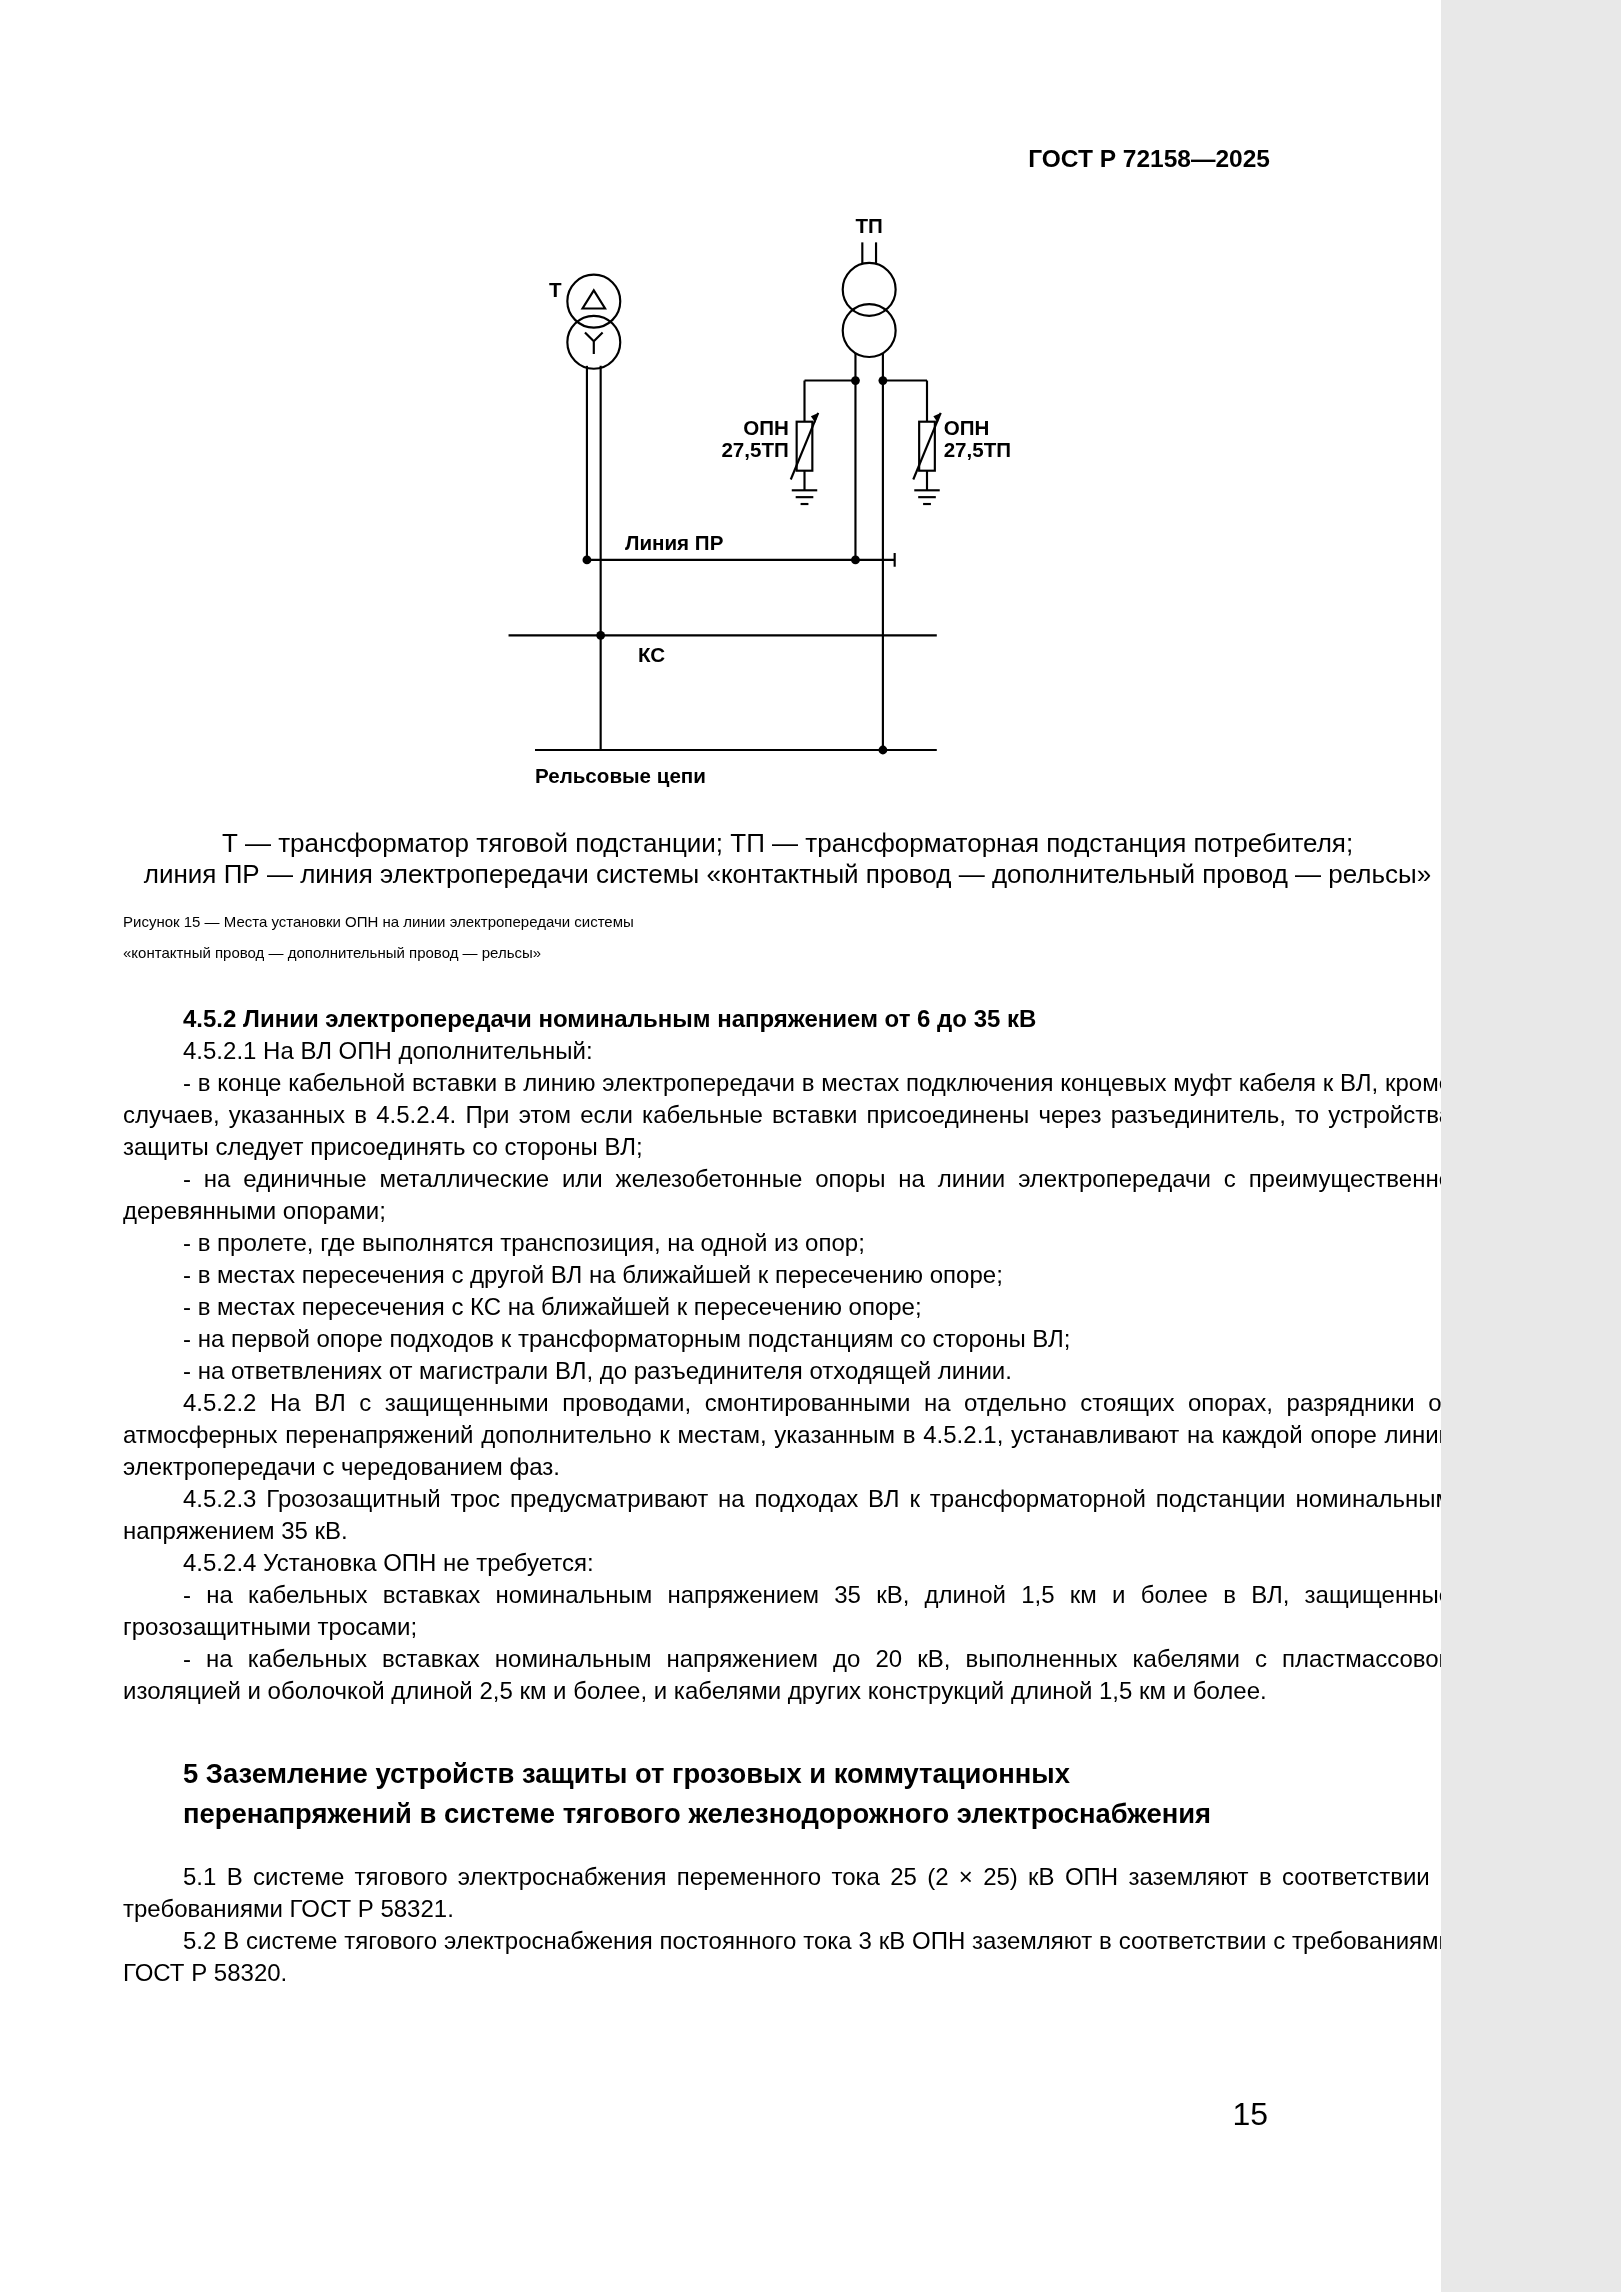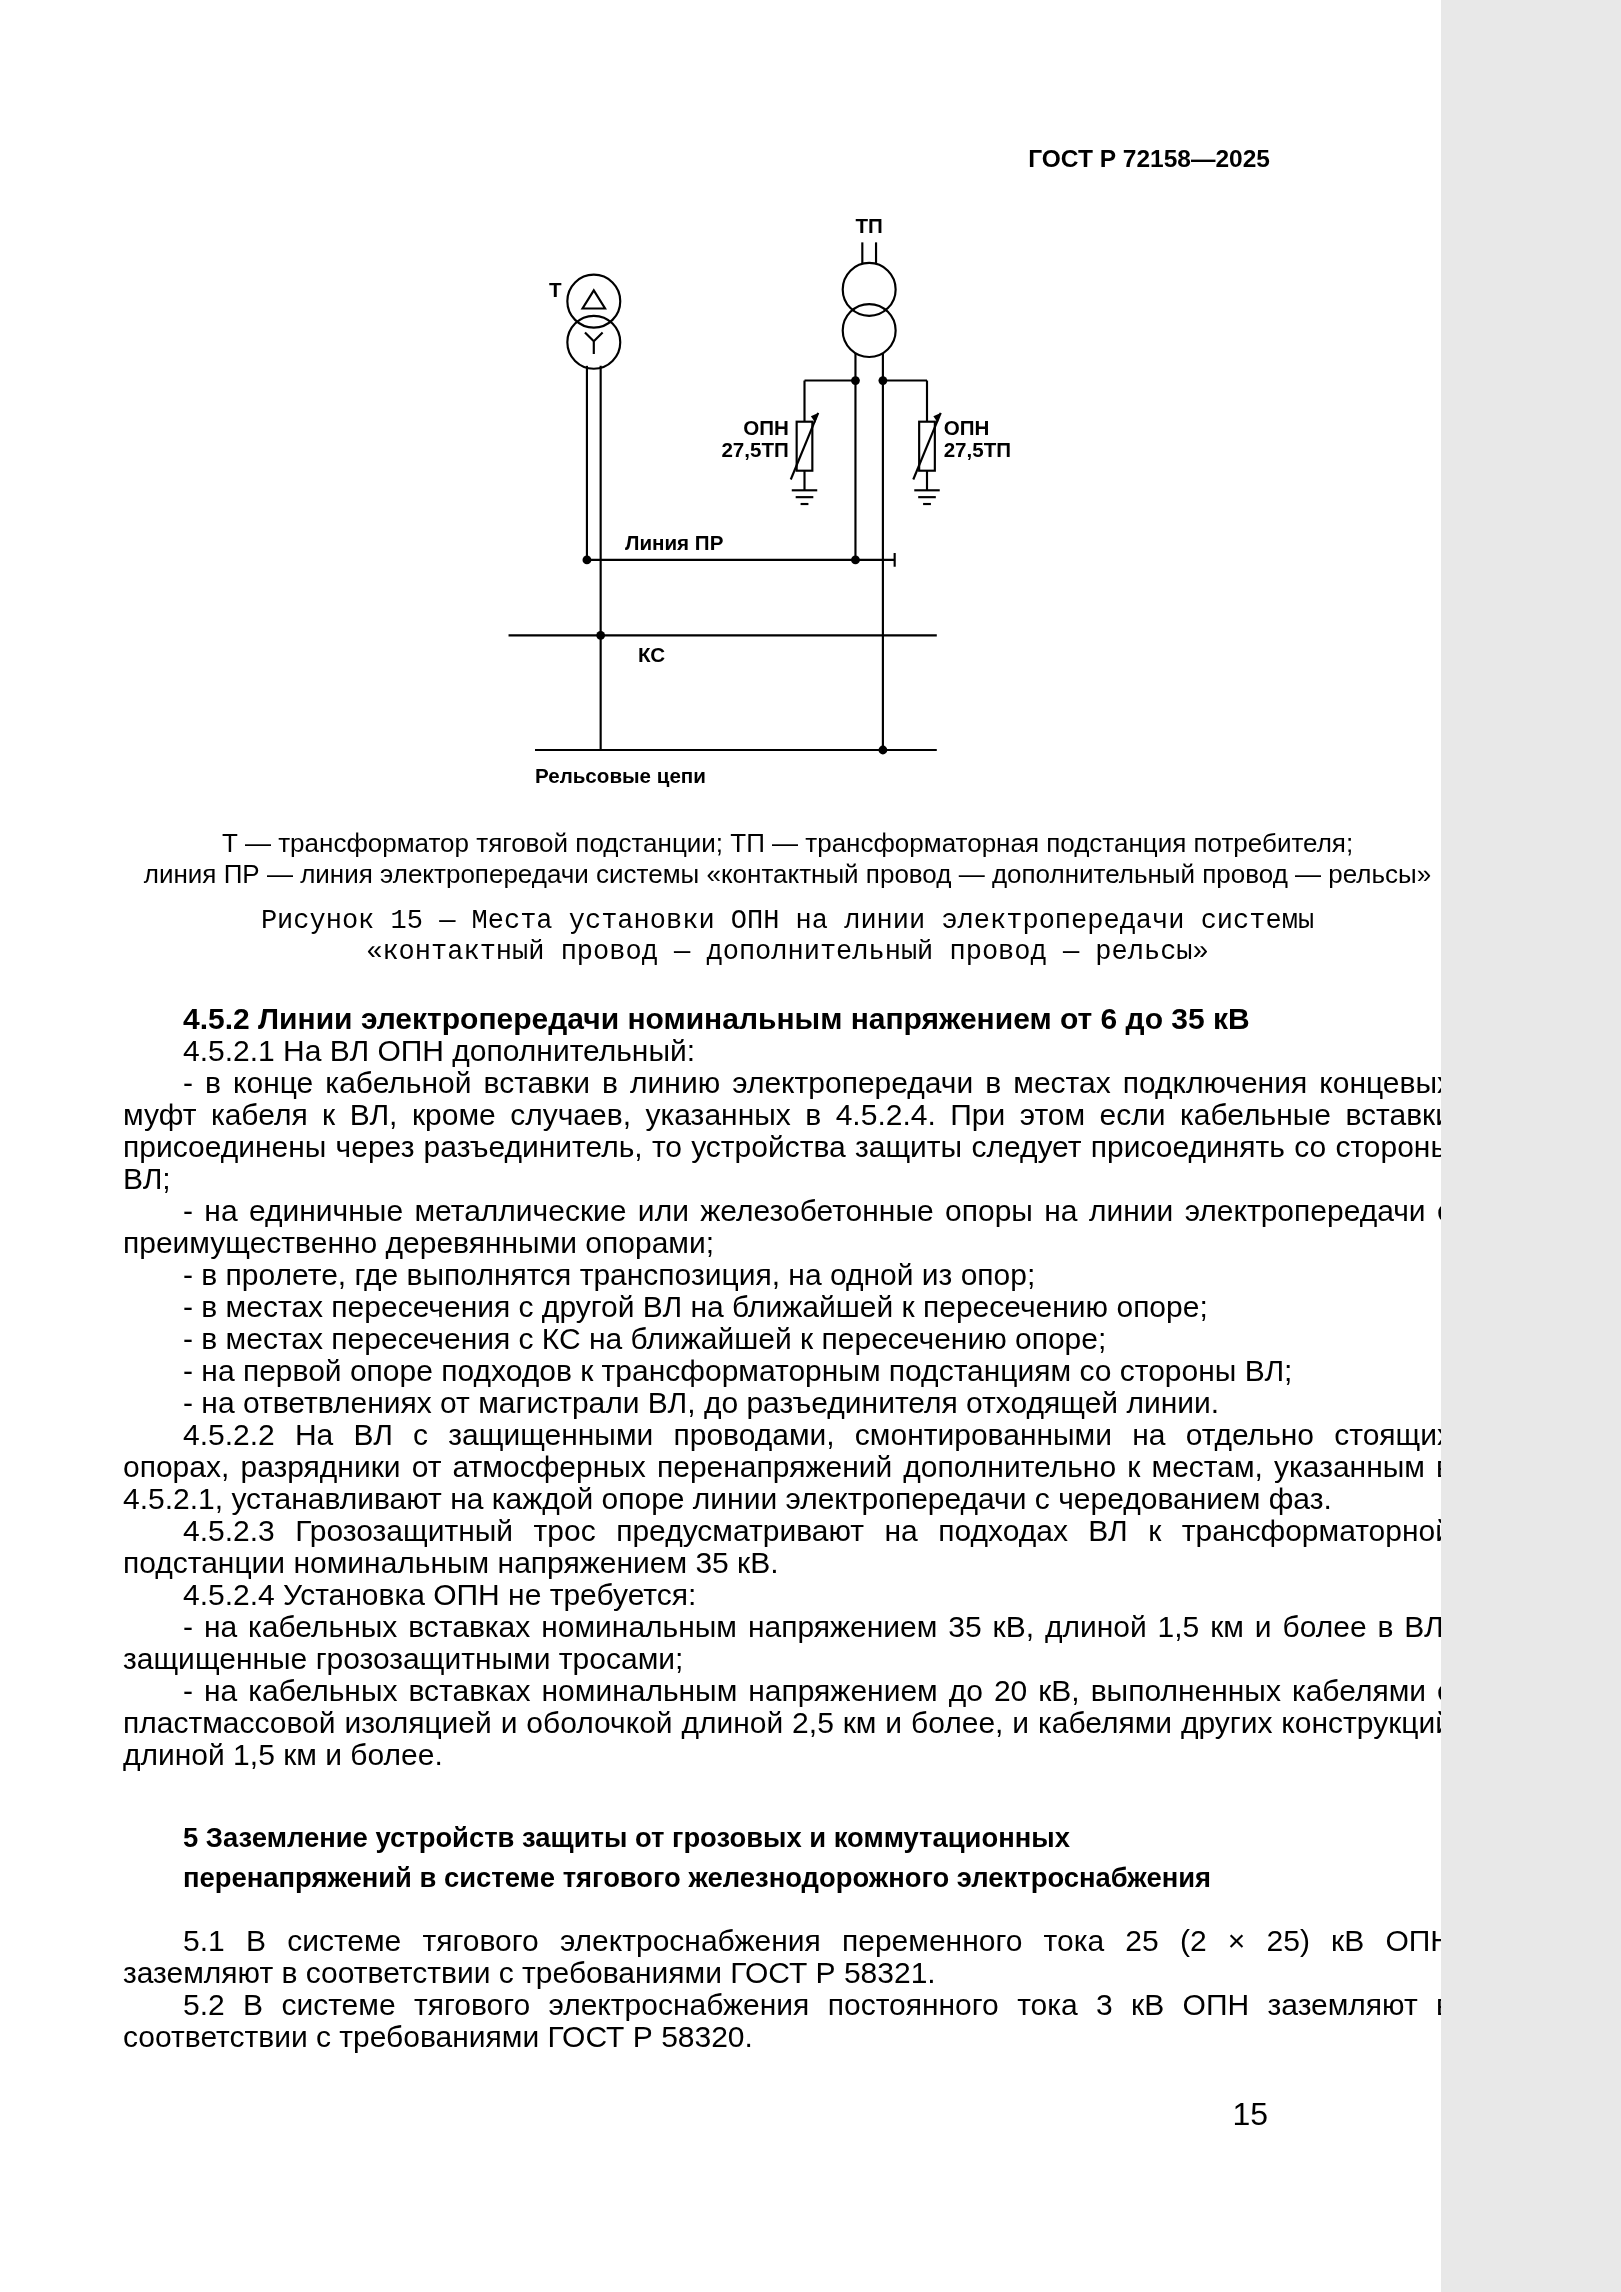--- a/index.html
+++ b/index.html
@@ -26,26 +26,26 @@
   .fig-wrap svg { display:block; }
   .fig-wrap text {
     font-family:"Liberation Sans", sans-serif;
     font-weight:bold; font-size:21px; fill:#000; stroke:none;
   }
   .caption {
     margin-top:29px; text-align:center;
     font-size:26px; line-height:31px;
   }
   .fig-title {
-    margin-top:15.7px; text-align:center;
-    font-size:27px; line-height:31px;font-family:Liberation Mono, monospace;
+    margin-top:15.7px; text-align:left;
+    font-size:15px; line-height:31px;
   }
   .body-text {
     margin-top:35px;
-    font-size:30px; line-height:32px;
+    font-size:24px; line-height:32px;
     text-align:justify;
   }
   .body-text p { margin:0; text-indent:60px; }
   .body-text p.bold { font-weight:bold; }
   .sec5-heading {
     margin-top:47px; padding-left:60px;
     font-size:27.4px; font-weight:bold; line-height:40px;
   }
   .sec5-body { margin-top:27.4px; }
 </style>

